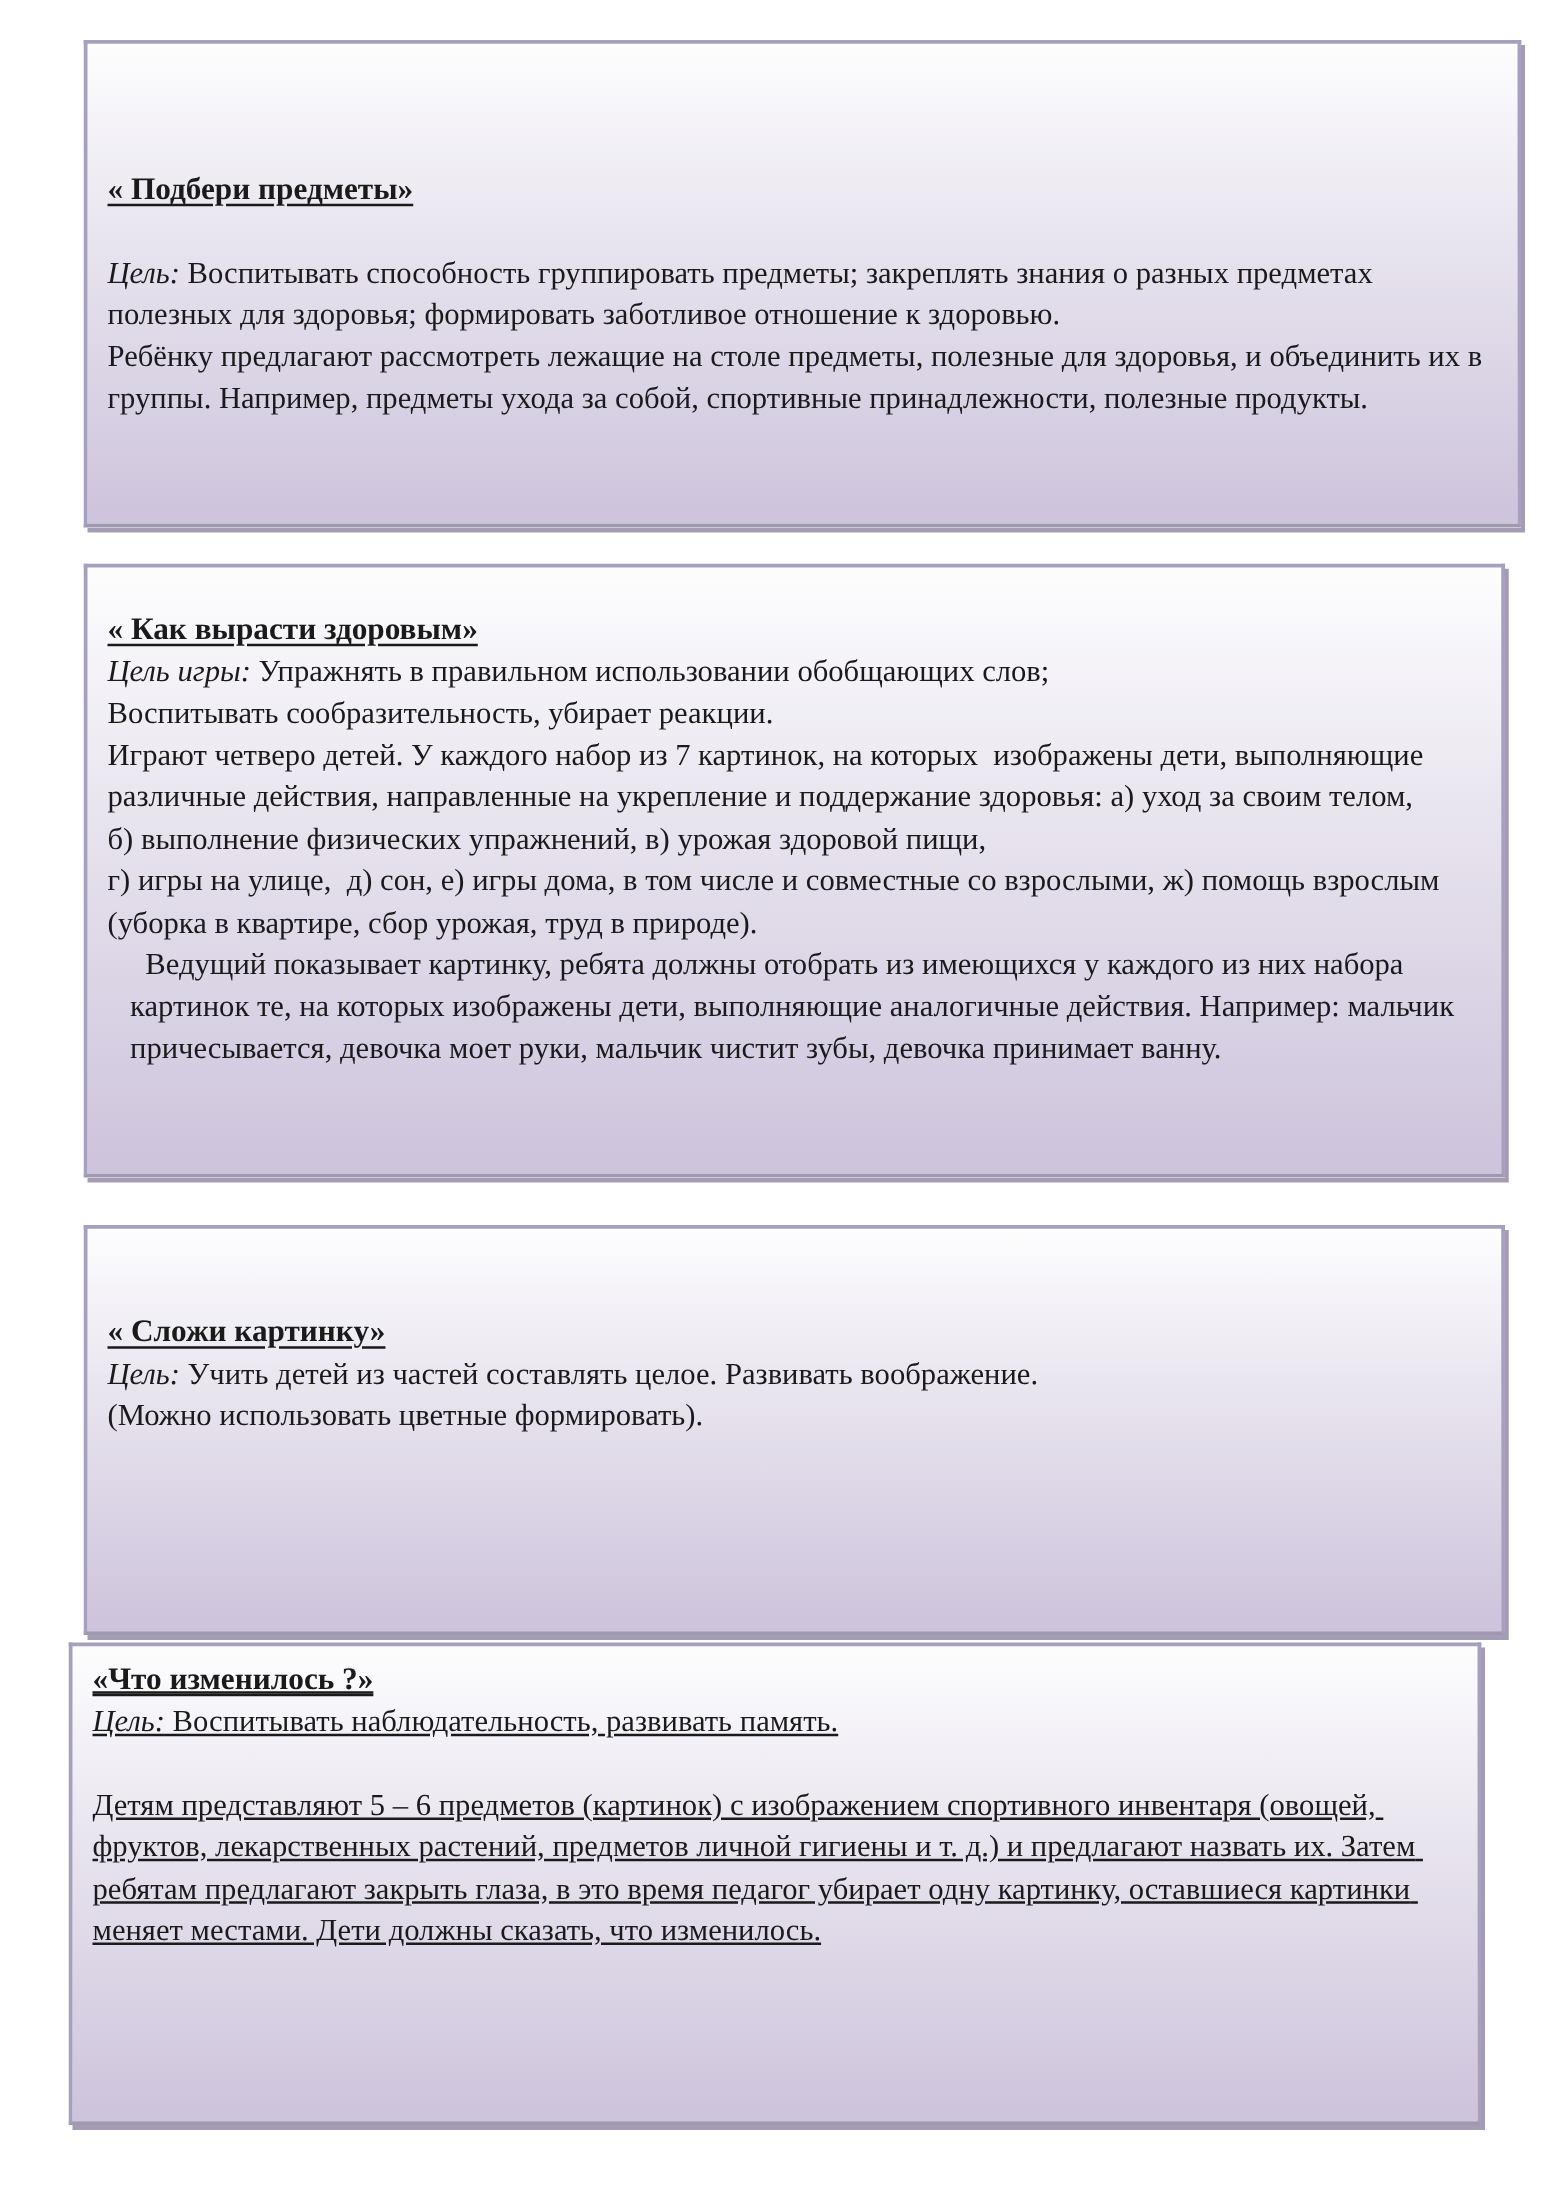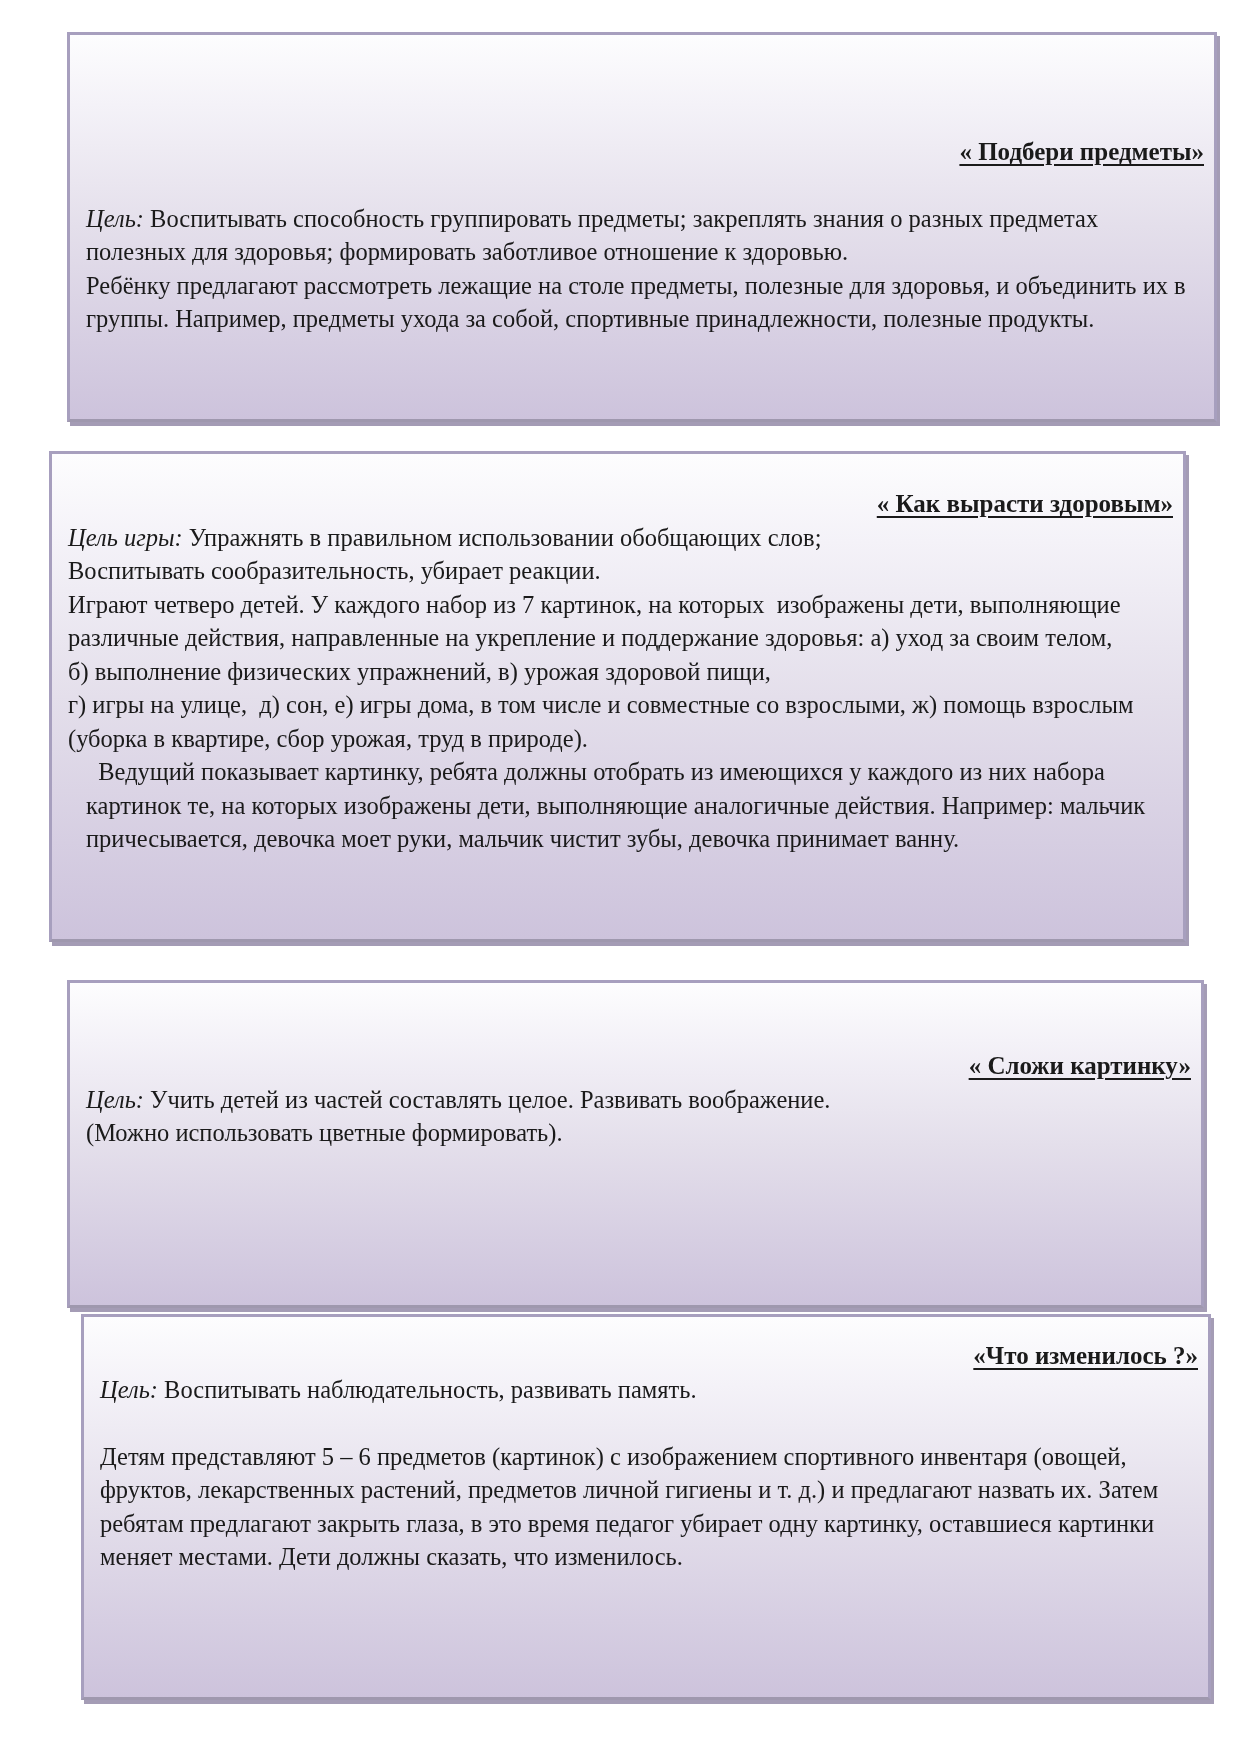--- a/index.html
+++ b/index.html
@@ -17,55 +17,55 @@
     border-right: 3px solid #a79fbe;
     border-bottom: 3px solid #9f98ae;
     background: linear-gradient(to bottom, #fdfdfe 0%, #f4f2f8 18%, #e4dfeb 50%, #d6cee2 80%, #cdc3dc 100%);
     box-shadow: 3px 4px 0 #a49cb5;
     font-size: 24.5px;
     line-height: 33.5px;
     padding-left: 16px;
     padding-right: 10px;
   }
   .title {
-    text-align: right;
+    text-align: left;
     font-weight: bold;
     text-decoration: underline;
     text-decoration-thickness: 2px;
     text-underline-offset: 4px;
     font-size: 25px;
   }
   .goal-label { font-style: italic; }
   .p { white-space: pre-wrap; }
   .indent { padding-left: 14px; margin-left: 18px; }
 </style>
 </head>
 <body>
 
 <div class="card" style="left:67px; top:32px; width:1150px; height:390px; padding-top:100px;">
   <div class="title">« Подбери  предметы»</div>
   <div style="height:33px;"></div>
   <div class="p"><span class="goal-label">Цель:</span><span> Воспитывать способность группировать предметы; закреплять знания о разных предметах полезных для здоровья; формировать заботливое отношение к здоровью.</span></div>
   <div class="p">Ребёнку предлагают рассмотреть лежащие на столе предметы, полезные для здоровья, и объединить их в группы. Например, предметы ухода за собой, спортивные принадлежности, полезные продукты.</div>
 </div>
 
-<div class="card" style="left:49px; top:451px; width:1137px; height:491px; padding-top:33px;">
+<div class="card" style="left:67px; top:451px; width:1137px; height:491px; padding-top:33px;">
   <div class="title">« Как вырасти здоровым»</div>
   <div class="p"><span class="goal-label">Цель игры:</span><span> Упражнять в правильном использовании обобщающих слов;</span></div>
   <div class="p">Воспитывать сообразительность, убирает реакции.</div>
   <div class="p">Играют четверо детей. У каждого набор из 7 картинок, на которых  изображены дети, выполняющие различные действия, направленные на укрепление и поддержание здоровья: а) уход за своим телом,</div>
   <div class="p">б) выполнение физических упражнений, в) урожая здоровой пищи,</div>
   <div class="p">г) игры на улице,  д) сон, е) игры дома, в том числе и совместные со взрослыми, ж) помощь взрослым (уборка в квартире, сбор урожая, труд в природе).</div>
   <div class="p indent" style="text-indent:0; padding-left:0;">  Ведущий показывает картинку, ребята должны отобрать из имеющихся у каждого из них набора картинок те, на которых изображены дети, выполняющие аналогичные действия. Например: мальчик причесывается, девочка моет руки, мальчик чистит зубы, девочка принимает ванну.</div>
 </div>
 
 <div class="card" style="left:67px; top:958px; width:1137px; height:328px; padding-top:66px;margin-top:22px;">
   <div class="title">« Сложи картинку»</div>
   <div class="p"><span class="goal-label">Цель:</span><span> Учить детей из частей составлять целое. Развивать воображение.</span></div>
   <div class="p">(Можно использовать цветные формировать).</div>
 </div>
 
-<div class="card" style="left:81px; top:1314px; width:1130px; height:386px; padding-top:22px;">
+<div class="card" style="left:55px; top:1314px; width:1130px; height:386px; padding-top:10px;text-decoration:underline;">
   <div class="title">«Что изменилось ?»</div>
   <div class="p"><span class="goal-label">Цель:</span><span> Воспитывать наблюдательность, развивать память.</span></div>
   <div class="p" style="min-height:33.5px;"></div>
   <div class="p">Детям представляют 5 – 6 предметов (картинок) с изображением спортивного инвентаря (овощей, фруктов, лекарственных растений, предметов личной гигиены и т. д.) и предлагают назвать их. Затем ребятам предлагают закрыть глаза, в это время педагог убирает одну картинку, оставшиеся картинки меняет местами. Дети должны сказать, что изменилось.</div>
 </div>
 
 </body></html>

